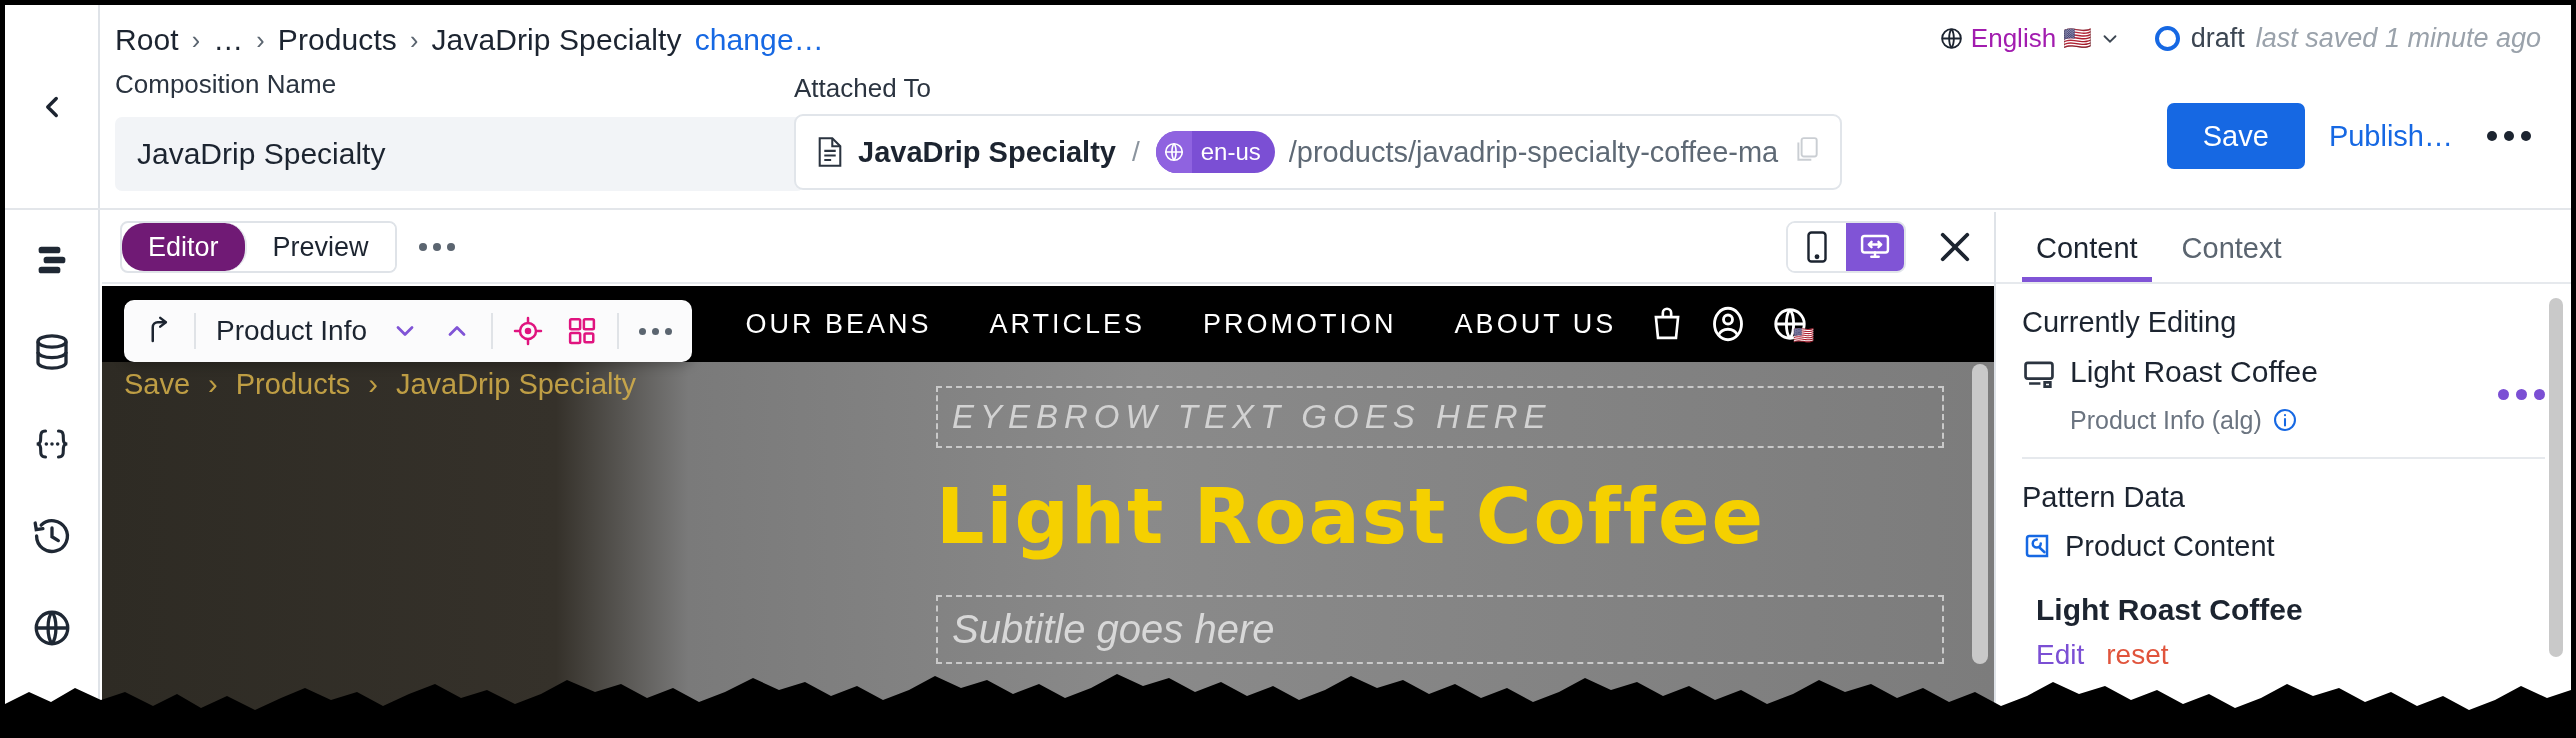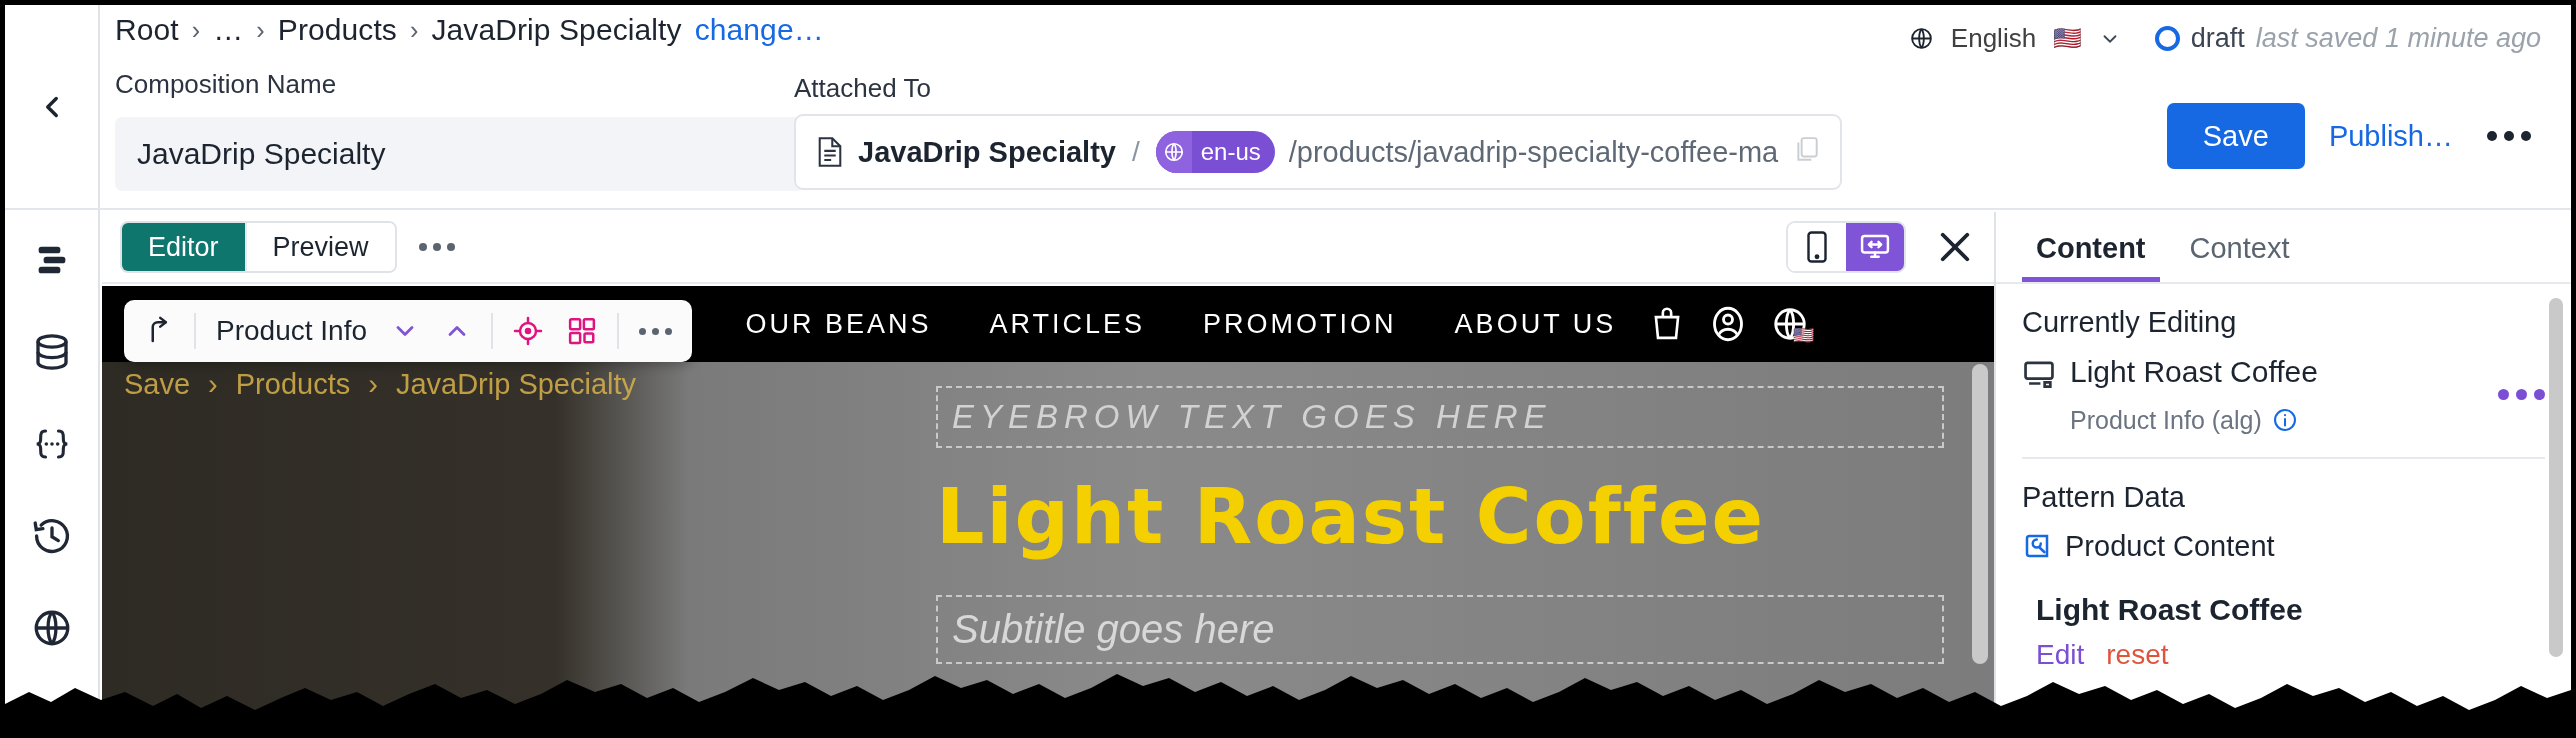--- a/index.html
+++ b/index.html
@@ -25,21 +25,21 @@
   }
   .back-col {
     position: absolute; left: 0; top: 0; width: 95px; height: 203px;
     border-right: 2px solid #dfe3e8;
     display: flex; align-items: center; justify-content: center;
     cursor: pointer;
   }
   .back-chev { width: 34px; height: 34px; }
 
   .breadcrumb {
-    position: absolute; left: 110px; top: 8px;
+    position: absolute; left: 110px; top: 18px;
     display: flex; align-items: center; gap: 13px;
     font-size: 30px; color: #1c2430; letter-spacing: 0.1px;
   }
   .bc-sep { color: #5b6570; font-size: 25px; }
   .bc-change { color: #1668e3; cursor: pointer; font-size: 30px; }
 
   .field-block { position: absolute; left: 110px; top: 64px; width: 689px; }
   .field-label {
     font-size: 26px; color: #2b3440; margin-bottom: 17px; display: block;
   }
@@ -76,21 +76,21 @@
   .attach-url {
     font-size: 29px; color: #5e6975; white-space: nowrap; overflow: hidden;
   }
   .copy-ico { margin-left: auto; flex: none; opacity: .45; }
 
   
   .status-row {
     position: absolute; right: 30px; top: 18px;
     display: flex; align-items: center; gap: 20px; font-size: 26px;
   }
-  .lang-sel { display:flex; align-items:center; gap: 17px; cursor: pointer; color:#404040;text-align:right; }
+  .lang-sel { display:flex; align-items:center; gap: 7px; cursor: pointer; color:#a21caf;text-align:right; }
   .flag-ico { font-size: 23px; }
   .draft-wrap { display:flex; align-items:center; gap: 11px; margin-left: 14px; }
   .draft-ring {
     width: 25px; height: 25px; border: 4px solid #1668e3; border-radius: 50%;
   }
   .draft-txt { color: #3c4652; font-size: 27px; }
   .saved-txt { color: #9aa2ab; font-style: italic; font-size: 27px; }
 
   .actions { position: absolute; right: 30px; top: 98px; display: flex; align-items: center; gap: 18px; }
   .btn-save {
@@ -125,21 +125,21 @@
   }
   .seg {
     display: flex; border: 2px solid #dfe3e8; border-radius: 8px; overflow: hidden; height: 52px;
   }
   .seg button {
     border: none; background: #fff; font-size: 27px; padding: 0 26px; cursor: pointer;
     font-family: "Liberation Sans", sans-serif; color: #1c2430;
     border-right: 2px solid #e6e9ed;
   }
   .seg button:last-child { border-right: none; }
-  .seg button.active { background: #0f766e; color: #fff; }
+  .seg button.active { background: #701a75; color: #fff; border-radius: 22px; }
   .seg button.muted { color: #aeb5bd; }
   .kebab-grey { display:flex; gap:6px; cursor:pointer; }
   .kebab-grey i { width: 8px; height: 8px; border-radius:50%; background:#5b6570; display:block;}
 
   .right-ctrls { position: absolute; right: 16px; top: 9px; display:flex; align-items:center; gap: 26px; }
   .devtog { display:flex; border:2px solid #e1e5ea; border-radius: 9px; overflow:hidden; height: 52px; }
   .devtog div { width: 58px; display:flex; align-items:center; justify-content:center; cursor:pointer; background:#fff;}
   .devtog div.active { background: #8054d6; }
   .close-x { width: 46px; height: 46px; display:flex; align-items:center; justify-content:center; cursor:pointer;}
 
@@ -219,21 +219,21 @@
   
   .rpanel {
     position: absolute; right: 0; top: 207px; width: 577px; bottom: 0;
     background: #fff; border-left: 2px solid #dfe3e8;
   }
   .rtabs { display:flex; gap: 0; padding: 0 26px; border-bottom: 2px solid #e6e9ed; height: 72px; align-items: flex-end;}
   .rtab {
     font-size: 29px; color: #5b6570; padding: 0 14px 12px 14px; cursor: pointer;
     border-bottom: 5px solid transparent; margin-right: 16px;
   }
-  .rtab.active { color: #1c2430; border-bottom-color: #8054d6; font-weight: bold; }
+  .rtab.active { color: #1c2430; border-bottom-color: #8054d6; }
   .rsec { padding: 22px 26px 0 26px; position: relative; }
   .rsec-title { font-size: 29px; color: #1c2430; margin-bottom: 16px; }
   .cur-edit-row { display:flex; align-items:flex-start; gap: 14px; }
   .cur-edit-main { flex: 1; }
   .cur-edit-name { font-size: 30px; color: #1c2430; line-height: 1.15; }
   .cur-edit-sub { font-size: 25px; color: #6b7480; margin-top: 16px; display:flex; align-items:center; gap: 10px;}
   .kebab-purple { display:flex; gap: 7px; align-self:center; cursor:pointer; }
   .kebab-purple i { width: 11px; height: 11px; border-radius:50%; background:#7b4fd4; display:block;}
   .rdivider { height: 2px; background: #e6e9ed; margin: 22px 0 0 0; }
   .pd-row { display:flex; align-items:center; gap: 13px; margin-bottom: 10px;}

